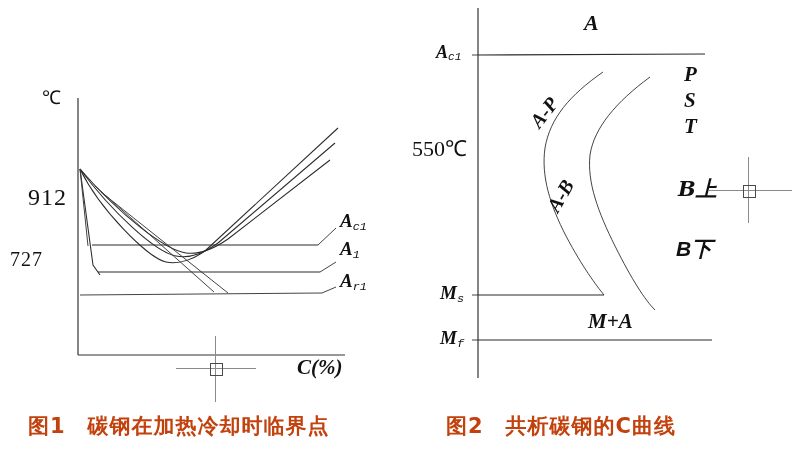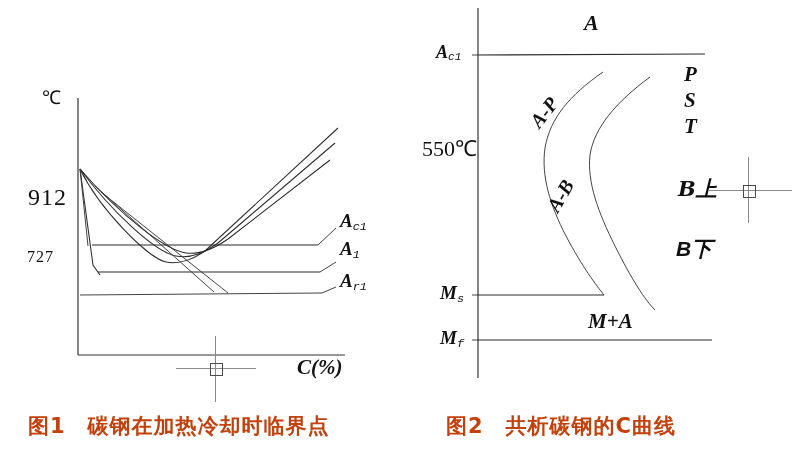--- a/index.html
+++ b/index.html
@@ -86,21 +86,21 @@
 
       <path class="stroke-thin" d="M318,245 L336,228"></path>
       <path class="stroke-thin" d="M320,272 L336,262"></path>
       <path class="stroke-thin" d="M322,293 L336,287"></path>
     </svg>
 
     <span class="lbl num" style="left:42px;top:88px;font-size:19px;">℃</span>
 
     <span class="lbl num" style="left:28px;top:147px;font-size:24px;letter-spacing:1px;margin-top:38px;">912</span>
 
-    <span class="lbl num" style="left:27px;top:249px;font-size:16px;letter-spacing:1px;">727</span>
+    <span class="lbl num" style="left:10px;top:249px;font-size:20px;letter-spacing:1px;">727</span>
 
     <span class="lbl ital" style="left:297px;top:357px;font-size:21px;">C(%)</span>
 
     <span class="lbl" style="left:340px;top:211px;font-size:19px;">
       <span class="ital">A</span><span class="sub">c1</span>
     </span>
 
     <span class="lbl" style="left:340px;top:239px;font-size:19px;">
       <span class="ital">A</span><span class="sub">1</span>
     </span>
@@ -128,21 +128,21 @@
 
       <path class="stroke-thin" d="M72,55 L78,55"></path>
       <path class="stroke-thin" d="M72,295 L78,295"></path>
       <path class="stroke-thin" d="M72,340 L78,340"></path>
     </svg>
 
     <span class="lbl" style="left:36px;top:43px;font-size:18px;">
       <span class="ital">A</span><span class="sub">c1</span>
     </span>
 
-    <span class="lbl num" style="left:22px;top:138px;font-size:22px;">550℃</span>
+    <span class="lbl num" style="left:12px;top:138px;font-size:22px;">550℃</span>
 
     <span class="lbl" style="left:40px;top:283px;font-size:19px;">
       <span class="ital">M</span><span class="sub">s</span>
     </span>
 
     <span class="lbl" style="left:40px;top:328px;font-size:19px;">
       <span class="ital">M</span><span class="sub">f</span>
     </span>
 
     <span class="lbl ital" style="left:184px;top:12px;font-size:22px;">A</span>

